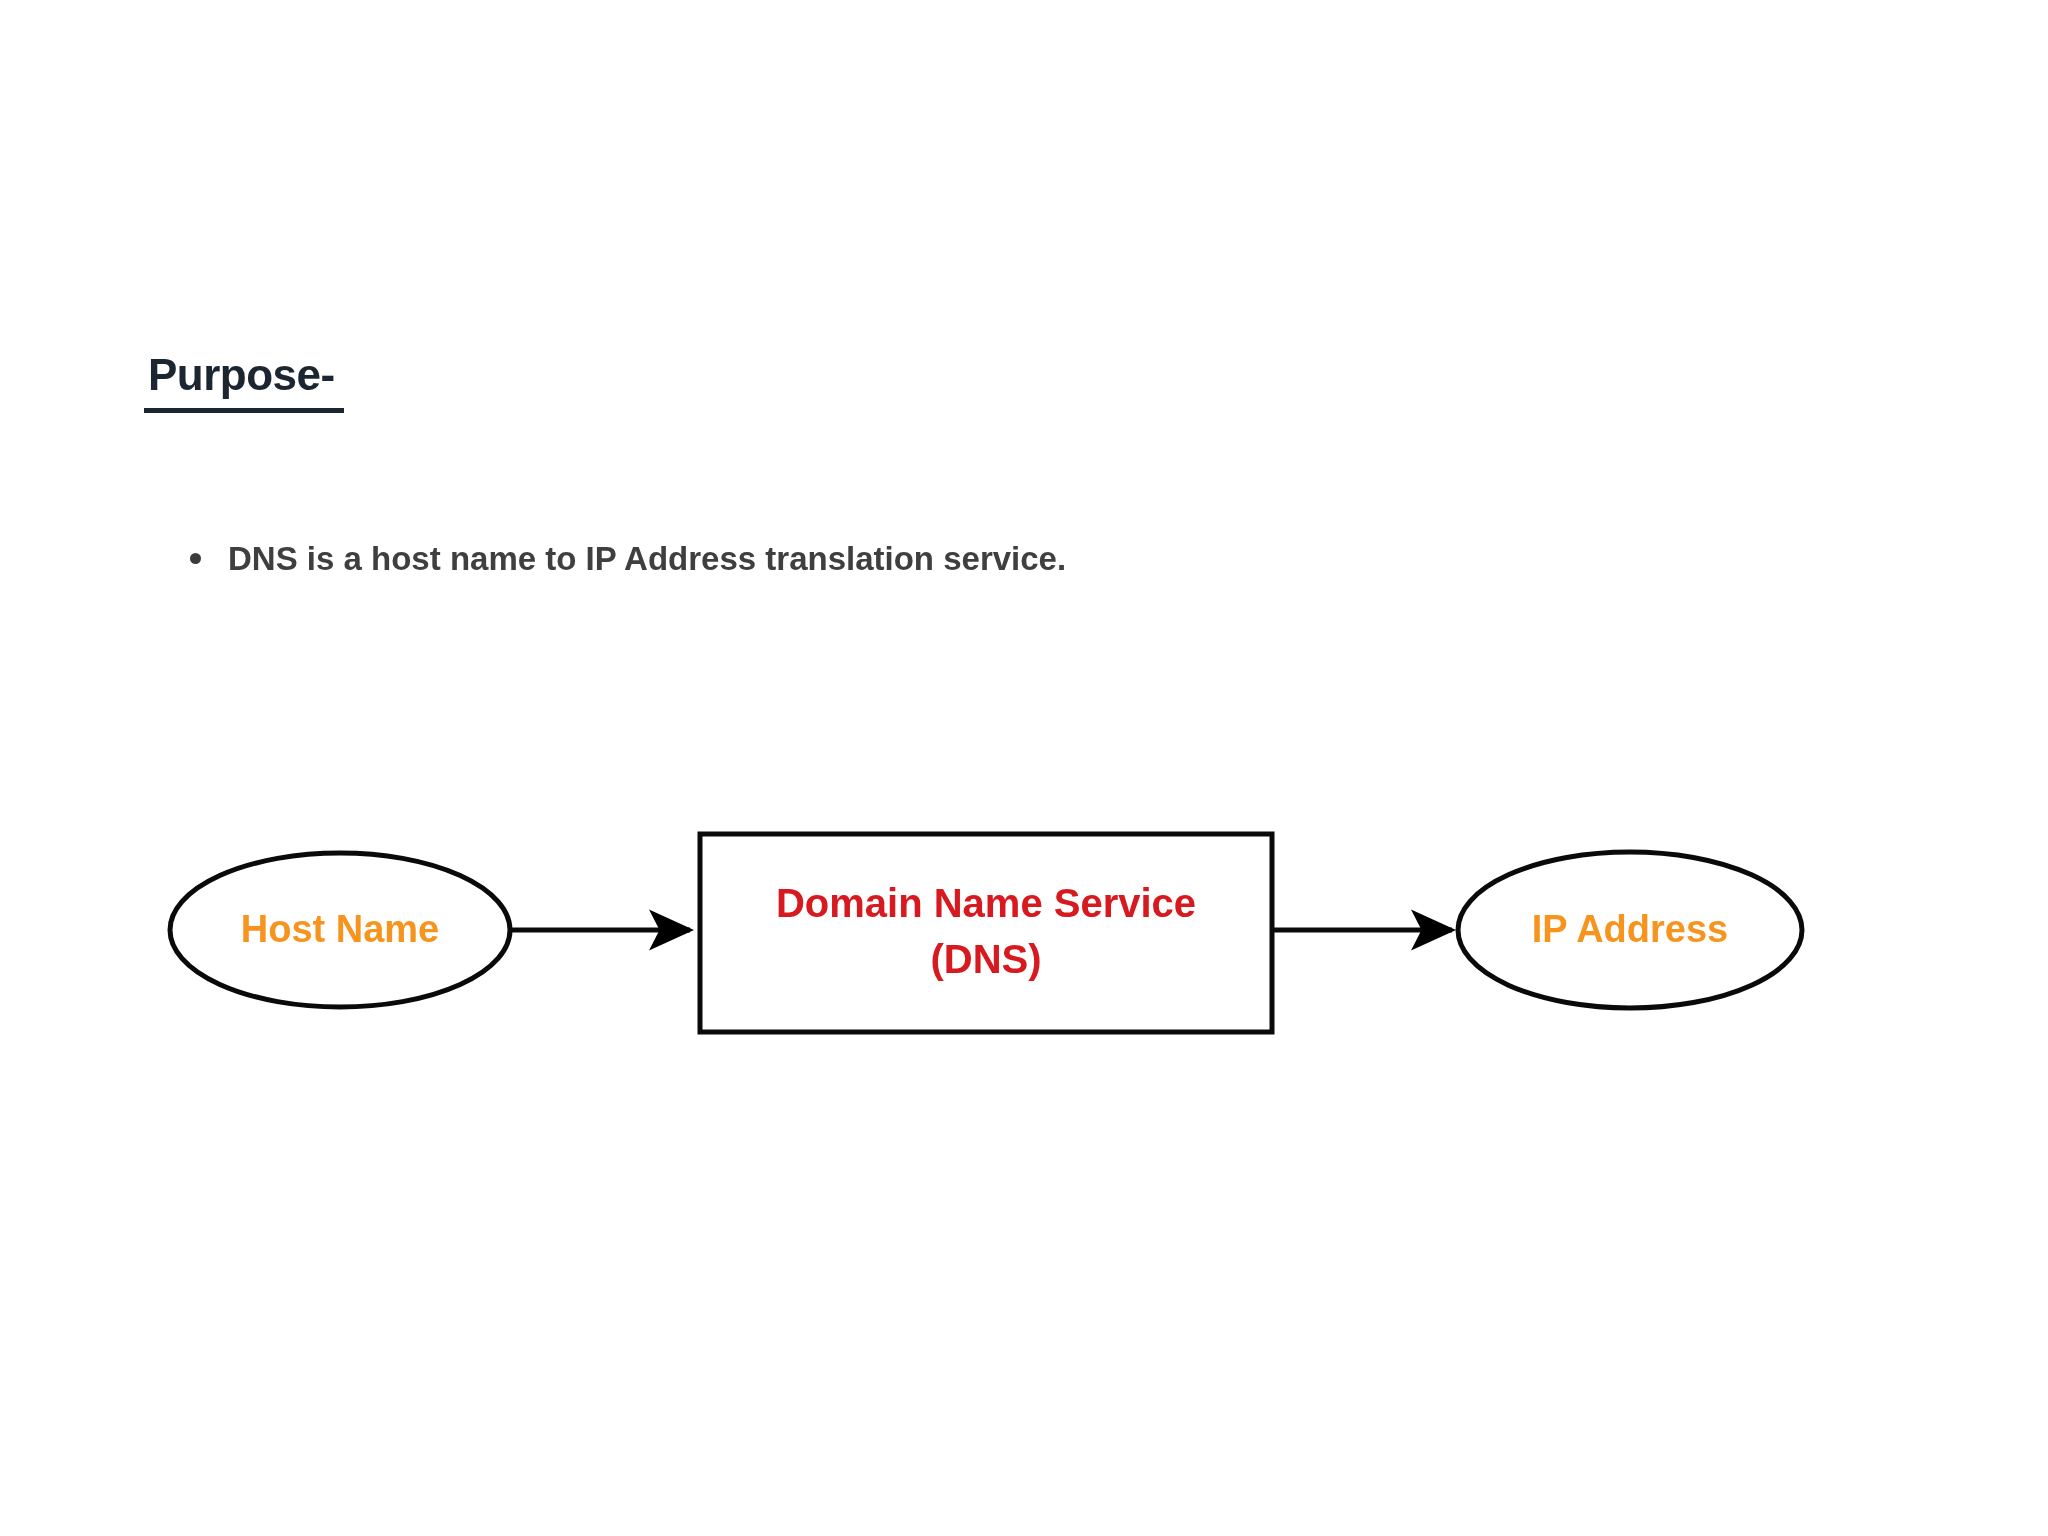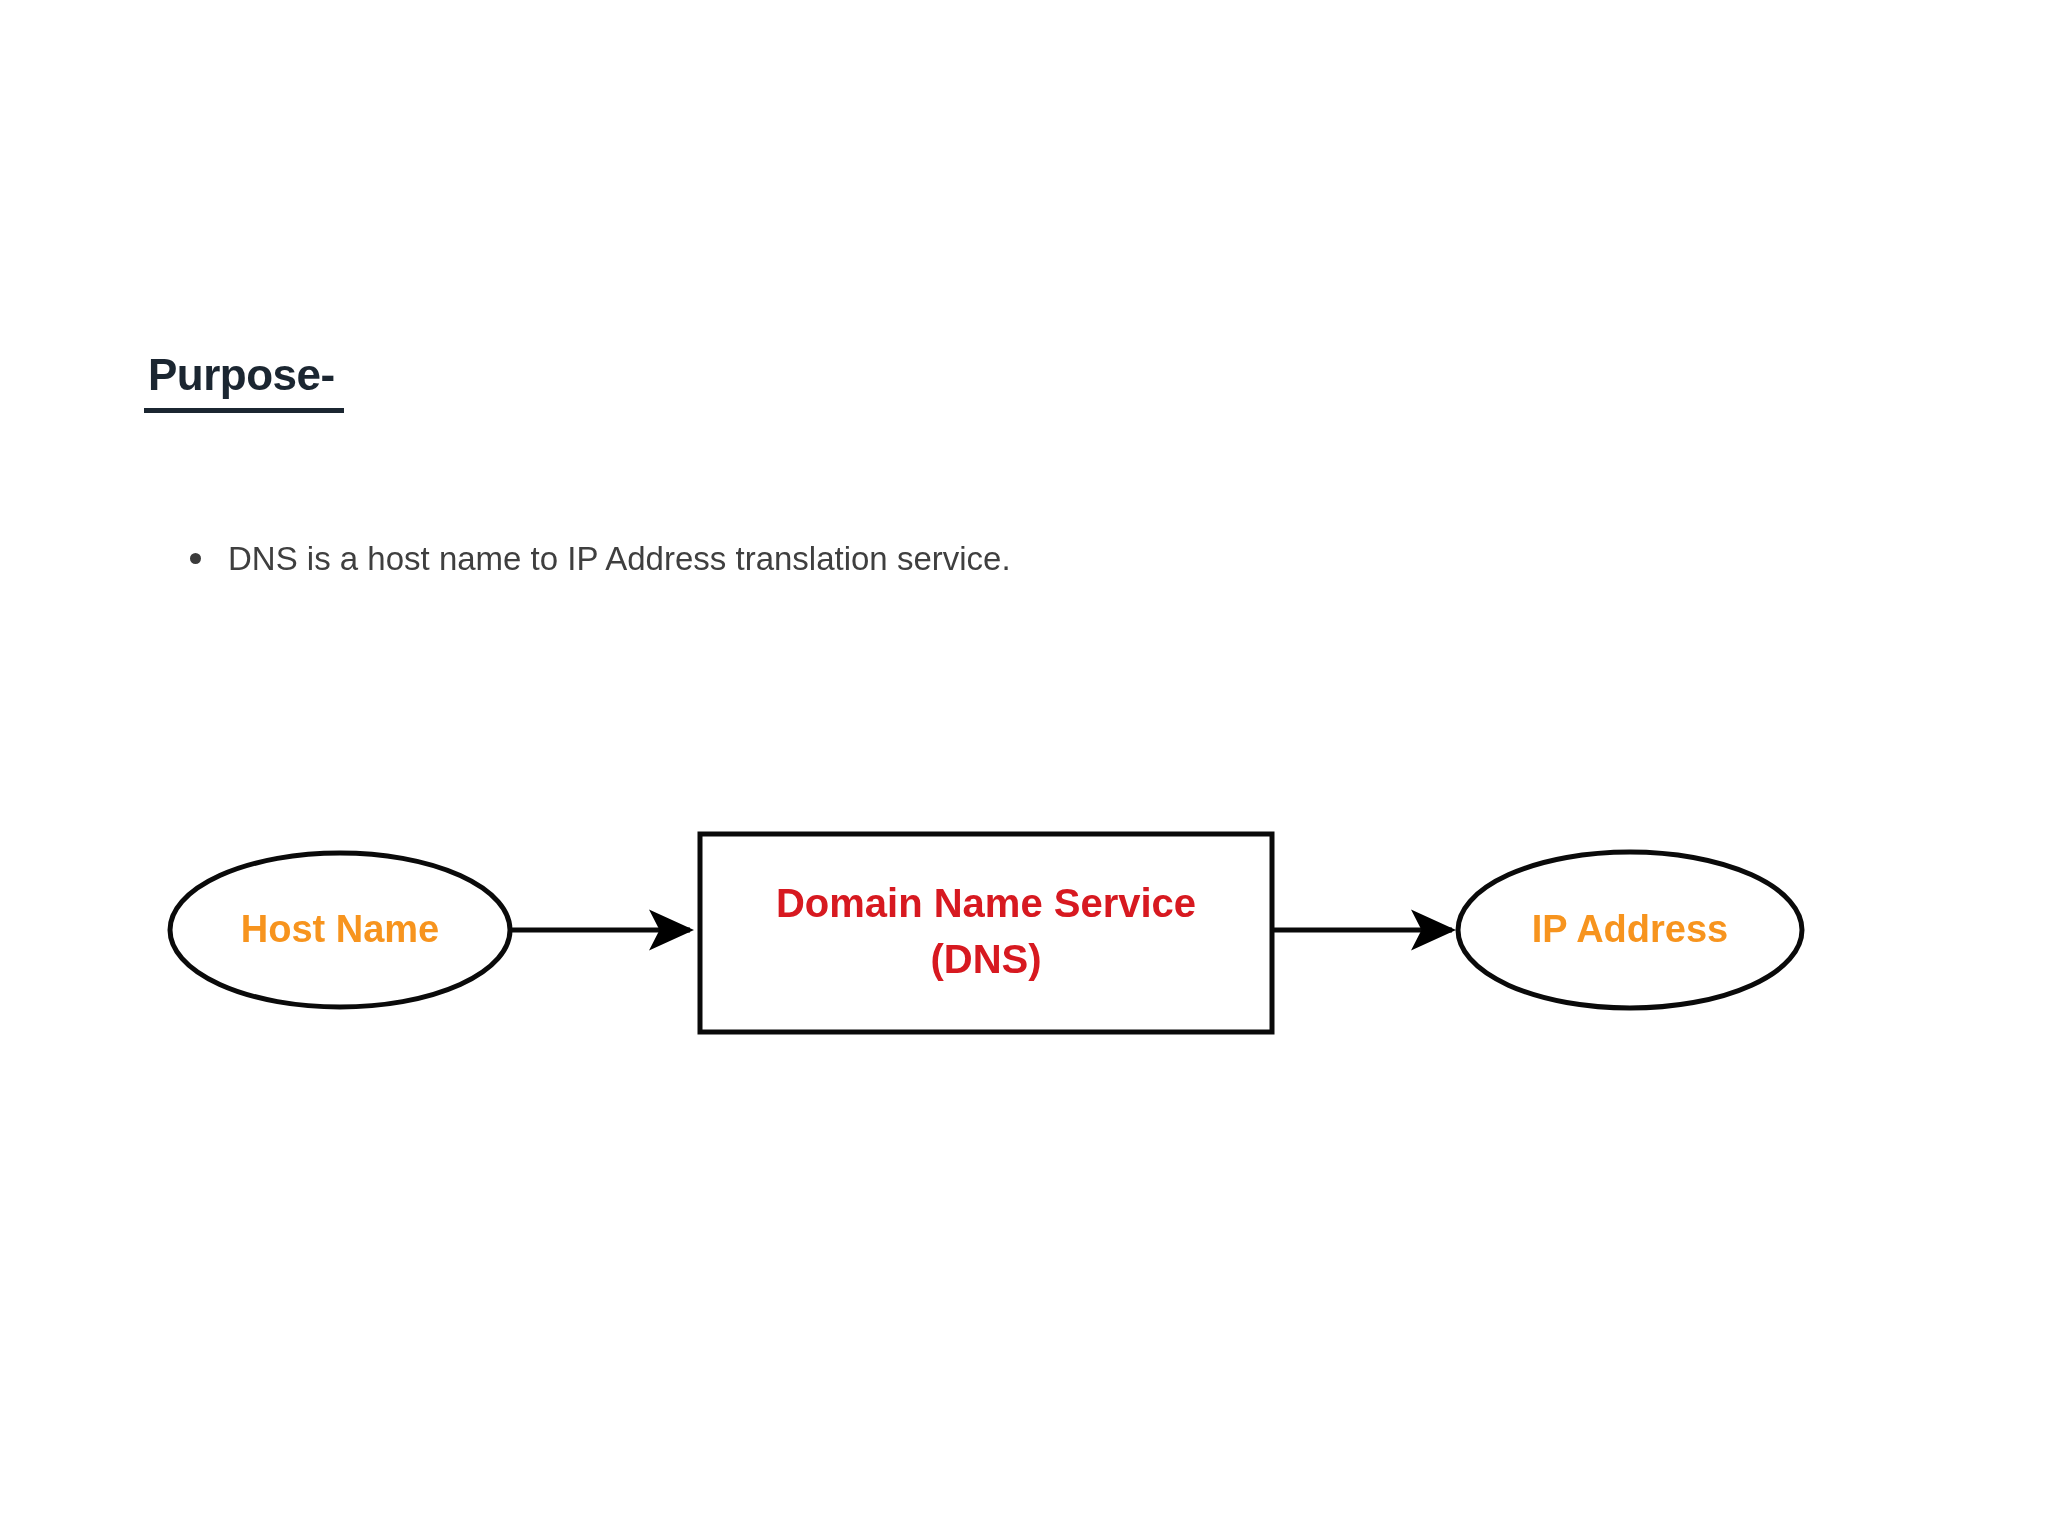--- a/index.html
+++ b/index.html
@@ -52,21 +52,21 @@
     top: 534px;
     width: 1640px;
   }
   .bullet-item {
     position: relative;
     padding-left: 48px;
     margin-bottom: 16px;
     font-size: 33px;
     line-height: 1.52;
     color: #3f3f3f;
-    font-weight: 400;
+    font-weight: 700;
   }
   .bullet-dot {
     position: absolute;
     left: 10px;
     top: 19px;
     width: 11px;
     height: 11px;
     border-radius: 50%;
     background: #3b3b3b;
   }

